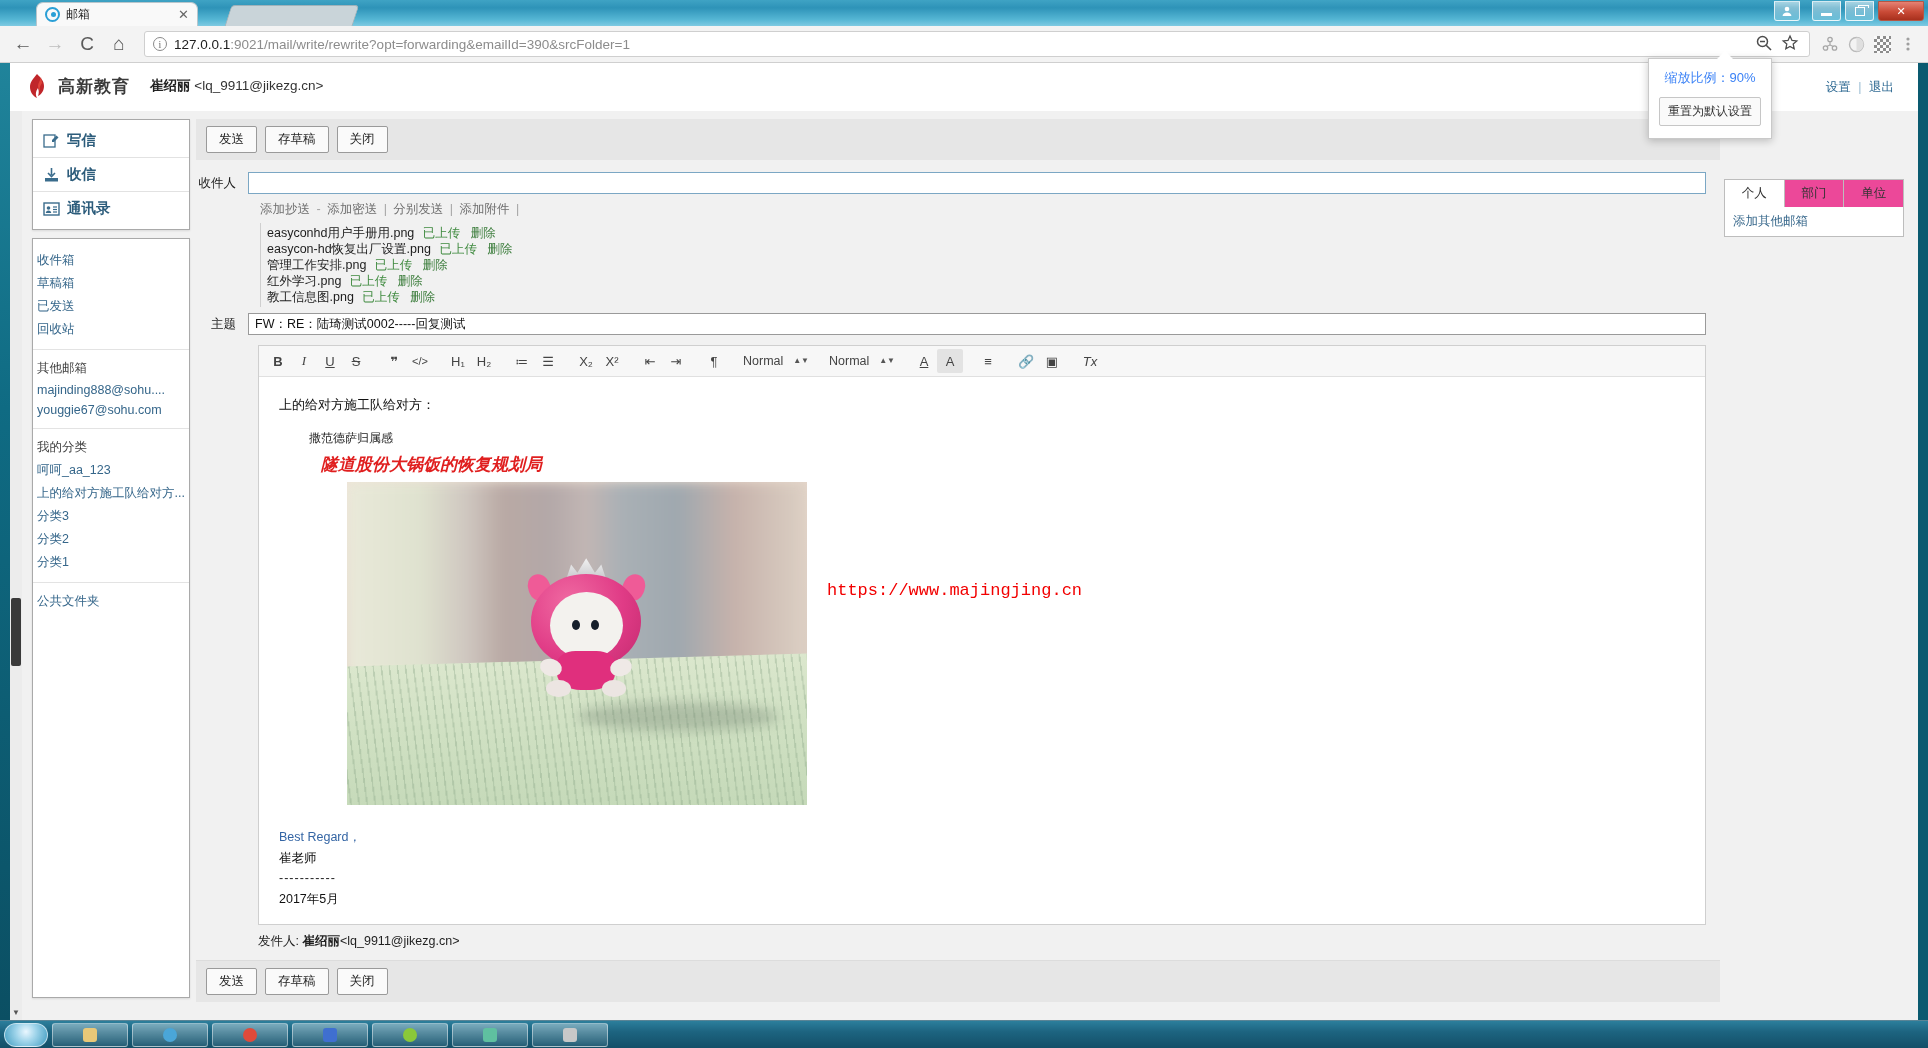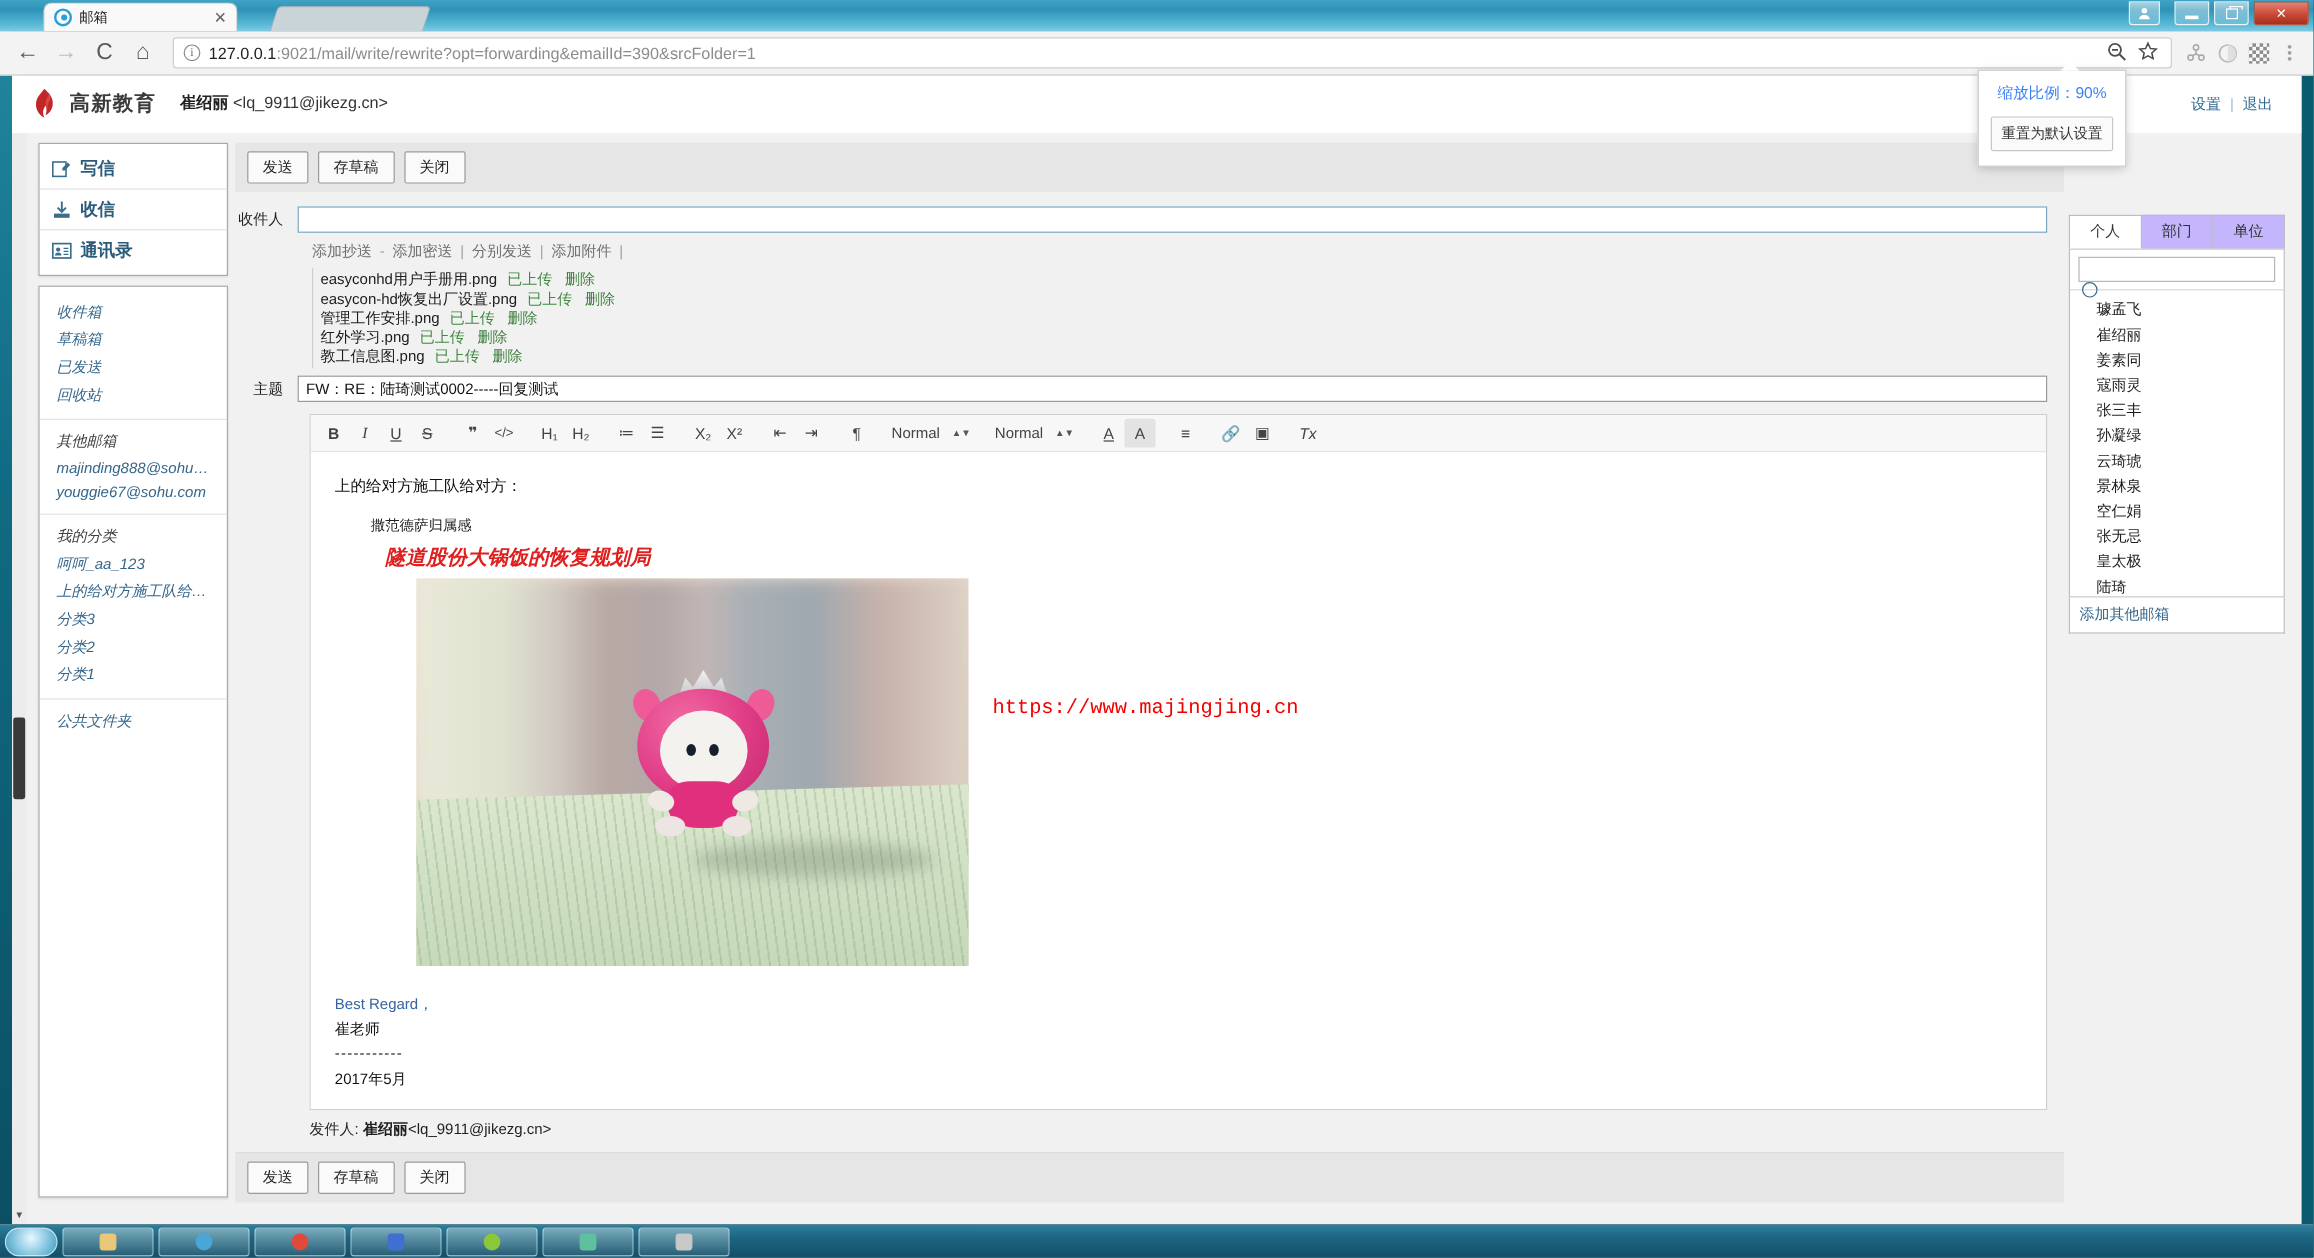--- a/index.html
+++ b/index.html
@@ -167,22 +167,22 @@
     padding: 7px 10px; font-size: 14.5px; font-weight: bold; color: #2c5c7b;
     border-bottom: 1px solid #e2e2e2; cursor: pointer;
   }
   .side-nav-item:last-child { border-bottom: none; }
   .side-nav-item .nav-ico { width: 17px; height: 16px; flex: 0 0 auto; color: #3a6c8c; }
 
   .side-folders { padding: 8px 0 10px; min-height: 760px; }
   .folder-group { padding: 2px 0; }
   .folder-group + .folder-group { border-top: 1px solid #e3e3e3; margin-top: 6px; padding-top: 7px; }
   .folder-item {
-    font-size: 12.5px; color: #35668a; padding: 3px 14px;
-    white-space: nowrap; overflow: hidden; text-overflow: ellipsis; cursor: pointer; font-style: italic;
+    font-size: 12.5px; color: #35668a; padding: 3px 4px;
+    white-space: nowrap; overflow: hidden; text-overflow: ellipsis; cursor: pointer;
   }
   .folder-item.plain { color: #3f3f3f; cursor: default; }
 
   
   .page-scroll-strip {
     position: absolute; left: 0; top: 0; width: 12px; height: 957px; background: #ececec;
   }
   .page-scroll-thumb {
     position: absolute; left: 1px; top: 535px; width: 10px; height: 68px;
     background: #3a3a3a; border-radius: 2px; cursor: pointer;
@@ -353,21 +353,21 @@
     border-top: 1px solid #dcdcdc;
   }
 
   
   .contacts {
     position: absolute; right: 14px; top: 116px; width: 180px;
   }
   .contacts-tabs { display: flex; }
   .contact-tab {
     flex: 1 1 0; text-align: center; font-size: 12.5px; color: #333;
-    padding: 5px 0; background: #c4b5fd; border: 1px solid #bdbdbd;
+    padding: 5px 0; background: #ec4899; border: 1px solid #bdbdbd;
     border-bottom: none; cursor: pointer;
   }
   .contact-tab + .contact-tab { border-left: none; }
   .contact-tab.active { background: #fff; font-weight: normal; }
   .contacts-body { background: #fff; border: 1px solid #bdbdbd; }
   .contact-search-wrap { padding: 6px 7px 2px; position: relative; }
   .contact-search {
     width: 100%; height: 21px; border: 1px solid #b6b6b6; background: #fff;
     outline: none; font-size: 12px; padding: 0 5px;
     font-family: "Liberation Sans", sans-serif;
@@ -745,40 +745,20 @@
         <button class="btn">关闭</button>
       </div>
     </div>
 
     <div class="contacts">
       <div class="contacts-tabs">
         <div class="contact-tab active">个人</div>
         <div class="contact-tab">部门</div>
         <div class="contact-tab">单位</div>
       </div>
-      <div class="contacts-body">
-        <div class="contact-search-wrap">
-          <input class="contact-search" type="text" value="" style="">
-          <span class="contact-search-ico"></span>
-        </div>
-        <div class="contact-list">
-          <div class="contact-item">璩孟飞</div>
-          <div class="contact-item">崔绍丽</div>
-          <div class="contact-item">姜素同</div>
-          <div class="contact-item">寇雨灵</div>
-          <div class="contact-item">张三丰</div>
-          <div class="contact-item">孙凝绿</div>
-          <div class="contact-item">云琦琥</div>
-          <div class="contact-item">景林泉</div>
-          <div class="contact-item">空仁娟</div>
-          <div class="contact-item">张无忌</div>
-          <div class="contact-item">皇太极</div>
-          <div class="contact-item">陆琦</div>
-        </div>
-      </div>
       <div class="contacts-footer">添加其他邮箱</div>
     </div>
 
   </div>
 
   <div class="taskbar">
     <div class="start-orb"></div>
     <div class="task-item">
         <span class="task-dot" style="background:#e8c878"></span>
       </div>

